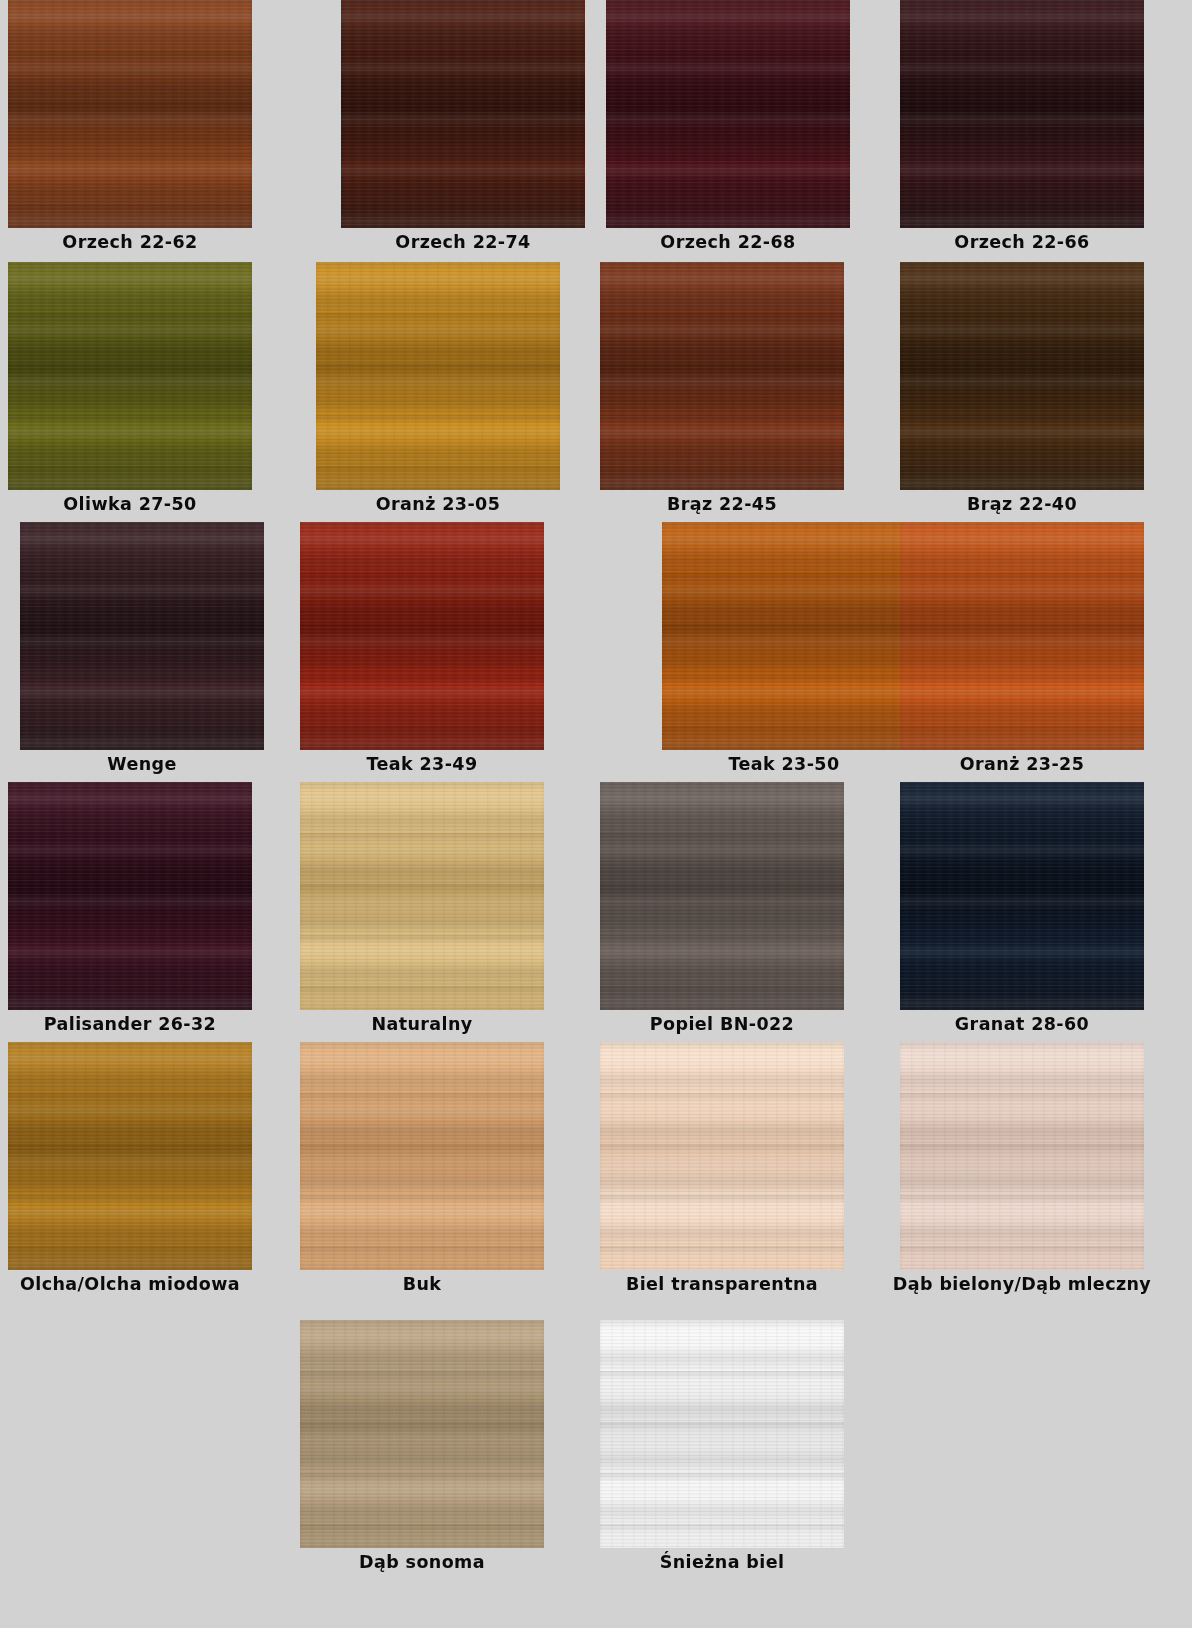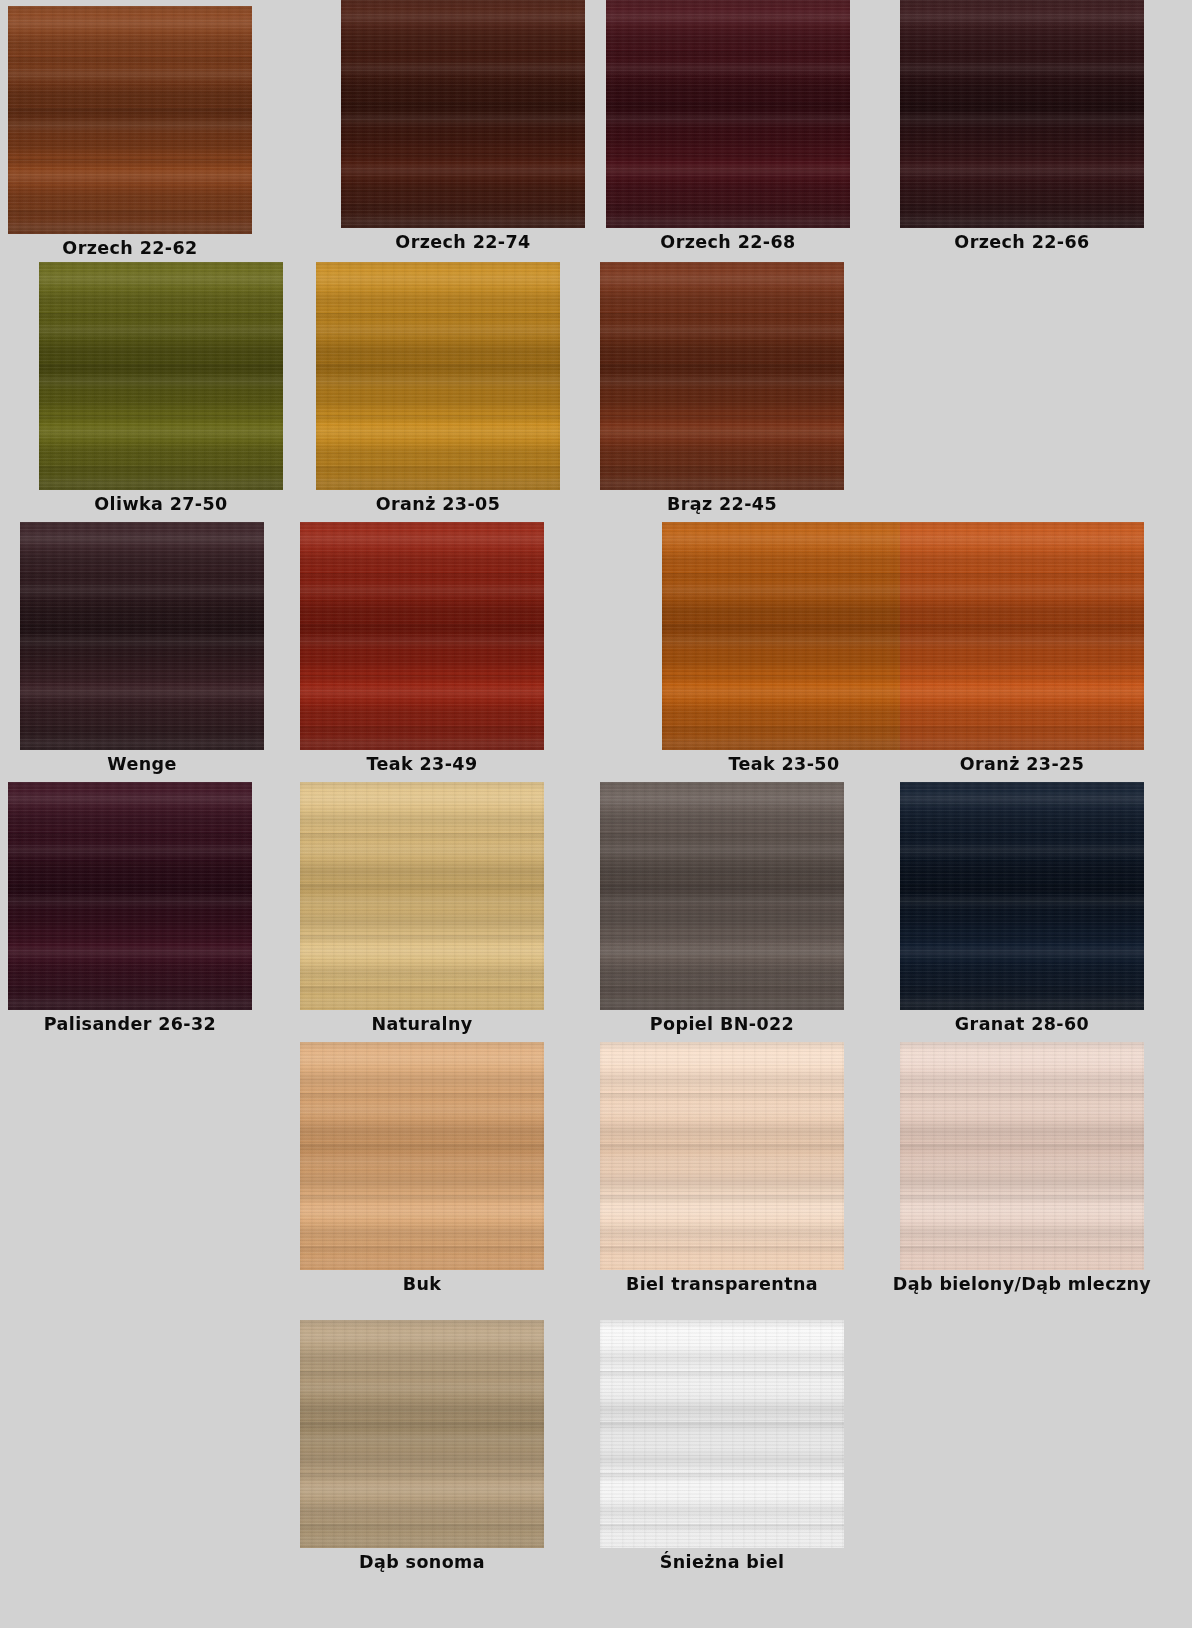--- a/index.html
+++ b/index.html
@@ -103,21 +103,21 @@
   }
   .swatch-label.wide {
     width: 300px;
     margin-left: -28px;
   }
 </style>
 </head>
 <body>
 
 <div id="chart">
-    <div class="swatch-cell" style="left: 8px; top: 6px;">
+    <div class="swatch-cell" style="left: 8px; top: 0px;">
       <div class="swatch" style="background: linear-gradient(rgb(141, 68, 28) 0%, rgb(94, 42, 17) 48%, rgb(141, 68, 28) 72%, rgb(94, 42, 17) 100%) rgb(141, 68, 28); height: 228px; width: 244px;">
         <div class="grain"></div>
         <div class="grain2"></div>
         <div class="sheen"></div>
       </div>
       <div class="swatch-label">Orzech 22-62</div>
     </div>
     <div class="swatch-cell" style="left: 300px; top: 0px; margin-left: 41px;">
       <div class="swatch" style="background: linear-gradient(rgb(78, 29, 16) 0%, rgb(48, 17, 10) 48%, rgb(78, 29, 16) 72%, rgb(48, 17, 10) 100%) rgb(78, 29, 16); height: 228px; width: 244px;">
         <div class="grain"></div>
@@ -135,21 +135,21 @@
       <div class="swatch-label">Orzech 22-68</div>
     </div>
     <div class="swatch-cell" style="left: 900px; top: 0px;">
       <div class="swatch" style="background: linear-gradient(rgb(55, 20, 23) 0%, rgb(29, 10, 12) 48%, rgb(55, 20, 23) 72%, rgb(29, 10, 12) 100%) rgb(55, 20, 23); height: 228px; width: 244px;">
         <div class="grain"></div>
         <div class="grain2"></div>
         <div class="sheen"></div>
       </div>
       <div class="swatch-label">Orzech 22-66</div>
     </div>
-    <div class="swatch-cell" style="left: 8px; top: 262px; margin-left: 31px;">
+    <div class="swatch-cell" style="left: 8px; top: 262px;">
       <div class="swatch" style="background: linear-gradient(rgb(107, 107, 24) 0%, rgb(69, 69, 13) 48%, rgb(107, 107, 24) 72%, rgb(69, 69, 13) 100%) rgb(107, 107, 24); height: 228px; width: 244px;">
         <div class="grain"></div>
         <div class="grain2"></div>
         <div class="sheen"></div>
       </div>
       <div class="swatch-label">Oliwka 27-50</div>
     </div>
     <div class="swatch-cell" style="left: 316px; top: 262px;">
       <div class="swatch" style="background: linear-gradient(rgb(208, 146, 34) 0%, rgb(154, 105, 19) 48%, rgb(208, 146, 34) 72%, rgb(154, 105, 19) 100%) rgb(208, 146, 34); height: 228px; width: 244px;">
         <div class="grain"></div>
@@ -159,20 +159,28 @@
       <div class="swatch-label">Oranż 23-05</div>
     </div>
     <div class="swatch-cell" style="left: 600px; top: 262px;">
       <div class="swatch" style="background: linear-gradient(rgb(124, 51, 24) 0%, rgb(82, 32, 14) 48%, rgb(124, 51, 24) 72%, rgb(82, 32, 14) 100%) rgb(124, 51, 24); height: 228px; width: 244px;">
         <div class="grain"></div>
         <div class="grain2"></div>
         <div class="sheen"></div>
       </div>
       <div class="swatch-label">Brąz 22-45</div>
     </div>
+    <div class="swatch-cell" style="left: 900px; top: 262px;">
+      <div class="swatch" style="background: linear-gradient(rgb(75, 44, 16) 0%, rgb(44, 25, 8) 48%, rgb(75, 44, 16) 72%, rgb(44, 25, 8) 100%) rgb(75, 44, 16); height: 228px; width: 244px;">
+        <div class="grain"></div>
+        <div class="grain2"></div>
+        <div class="sheen"></div>
+      </div>
+      <div class="swatch-label">Brąz 22-40</div>
+    </div>
     <div class="swatch-cell" style="left: 8px; top: 522px; margin-left: 12px;">
       <div class="swatch" style="background: linear-gradient(rgb(58, 32, 37) 0%, rgb(31, 16, 19) 48%, rgb(58, 32, 37) 72%, rgb(31, 16, 19) 100%) rgb(58, 32, 37); height: 228px; width: 244px;">
         <div class="grain"></div>
         <div class="grain2"></div>
         <div class="sheen"></div>
       </div>
       <div class="swatch-label">Wenge</div>
     </div>
     <div class="swatch-cell" style="left: 300px; top: 522px;">
       <div class="swatch" style="background: linear-gradient(rgb(156, 36, 18) 0%, rgb(106, 20, 9) 48%, rgb(156, 36, 18) 72%, rgb(106, 20, 9) 100%) rgb(156, 36, 18); height: 228px; width: 244px;">
@@ -223,20 +231,28 @@
       <div class="swatch-label">Popiel BN-022</div>
     </div>
     <div class="swatch-cell" style="left: 900px; top: 782px;">
       <div class="swatch" style="background: linear-gradient(rgb(15, 28, 46) 0%, rgb(6, 13, 24) 48%, rgb(15, 28, 46) 72%, rgb(6, 13, 24) 100%) rgb(15, 28, 46); height: 228px; width: 244px;">
         <div class="grain"></div>
         <div class="grain2"></div>
         <div class="sheen"></div>
       </div>
       <div class="swatch-label">Granat 28-60</div>
     </div>
+    <div class="swatch-cell" style="left: 8px; top: 1042px;">
+      <div class="swatch" style="background: linear-gradient(rgb(186, 130, 32) 0%, rgb(138, 93, 18) 48%, rgb(186, 130, 32) 72%, rgb(138, 93, 18) 100%) rgb(186, 130, 32); height: 228px; width: 244px;">
+        <div class="grain"></div>
+        <div class="grain2"></div>
+        <div class="sheen"></div>
+      </div>
+      <div class="swatch-label wide">Olcha/Olcha miodowa</div>
+    </div>
     <div class="swatch-cell" style="left: 300px; top: 1042px;">
       <div class="swatch" style="background: linear-gradient(rgb(230, 180, 131) 0%, rgb(200, 146, 95) 48%, rgb(230, 180, 131) 72%, rgb(200, 146, 95) 100%) rgb(230, 180, 131); height: 228px; width: 244px;">
         <div class="grain"></div>
         <div class="grain2"></div>
         <div class="sheen"></div>
       </div>
       <div class="swatch-label">Buk</div>
     </div>
     <div class="swatch-cell" style="left: 600px; top: 1042px;">
       <div class="swatch" style="background: linear-gradient(rgb(251, 227, 207) 0%, rgb(237, 203, 175) 48%, rgb(251, 227, 207) 72%, rgb(237, 203, 175) 100%) rgb(251, 227, 207); height: 228px; width: 244px;">

